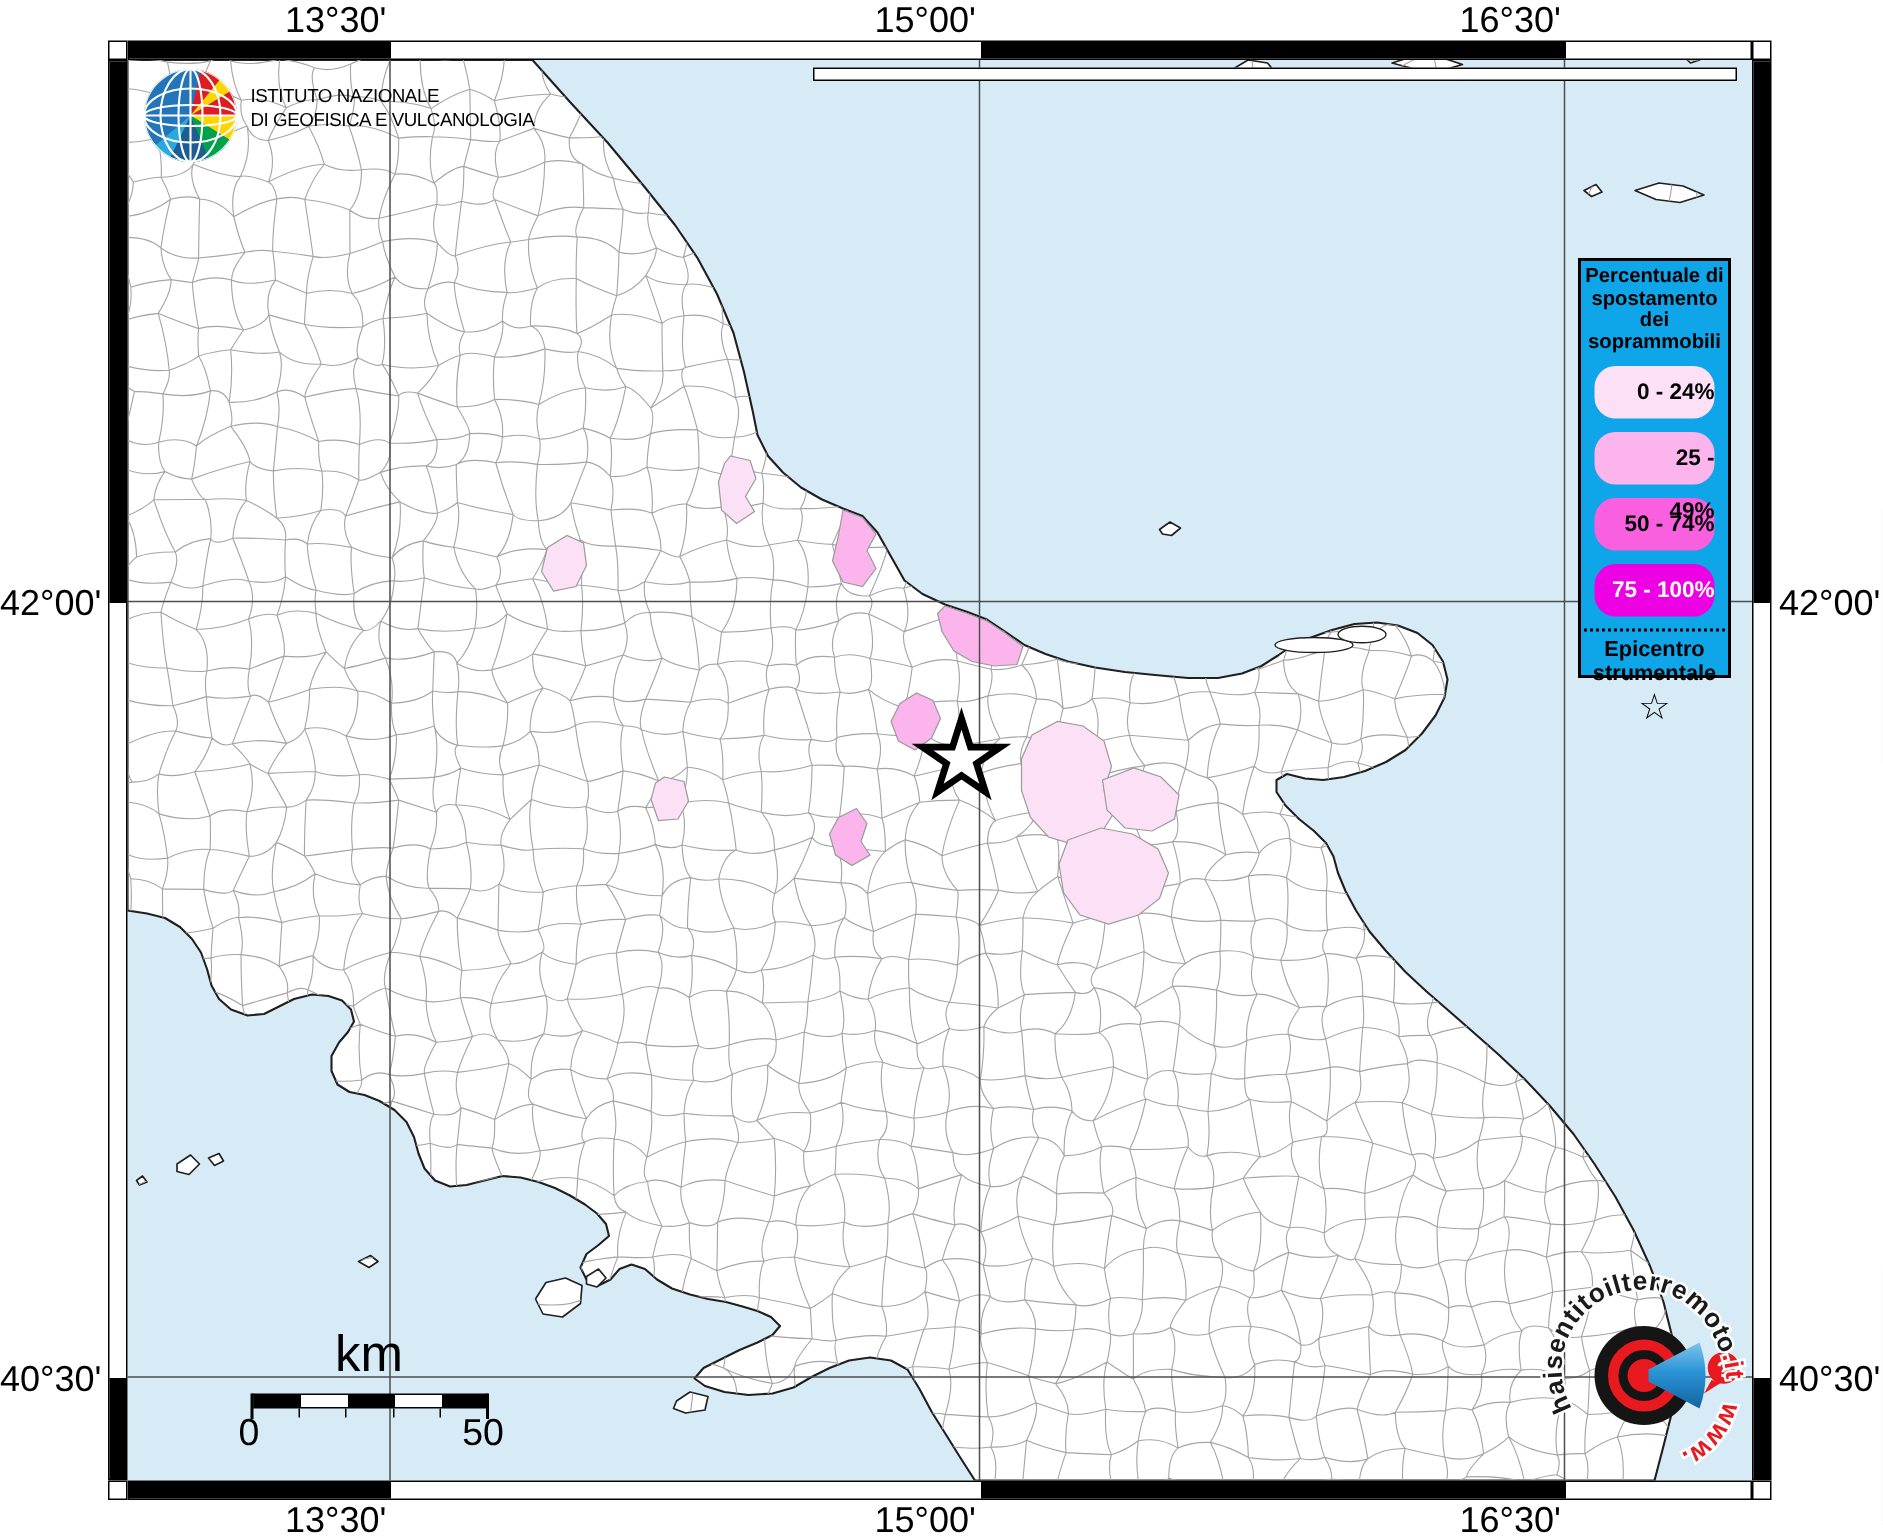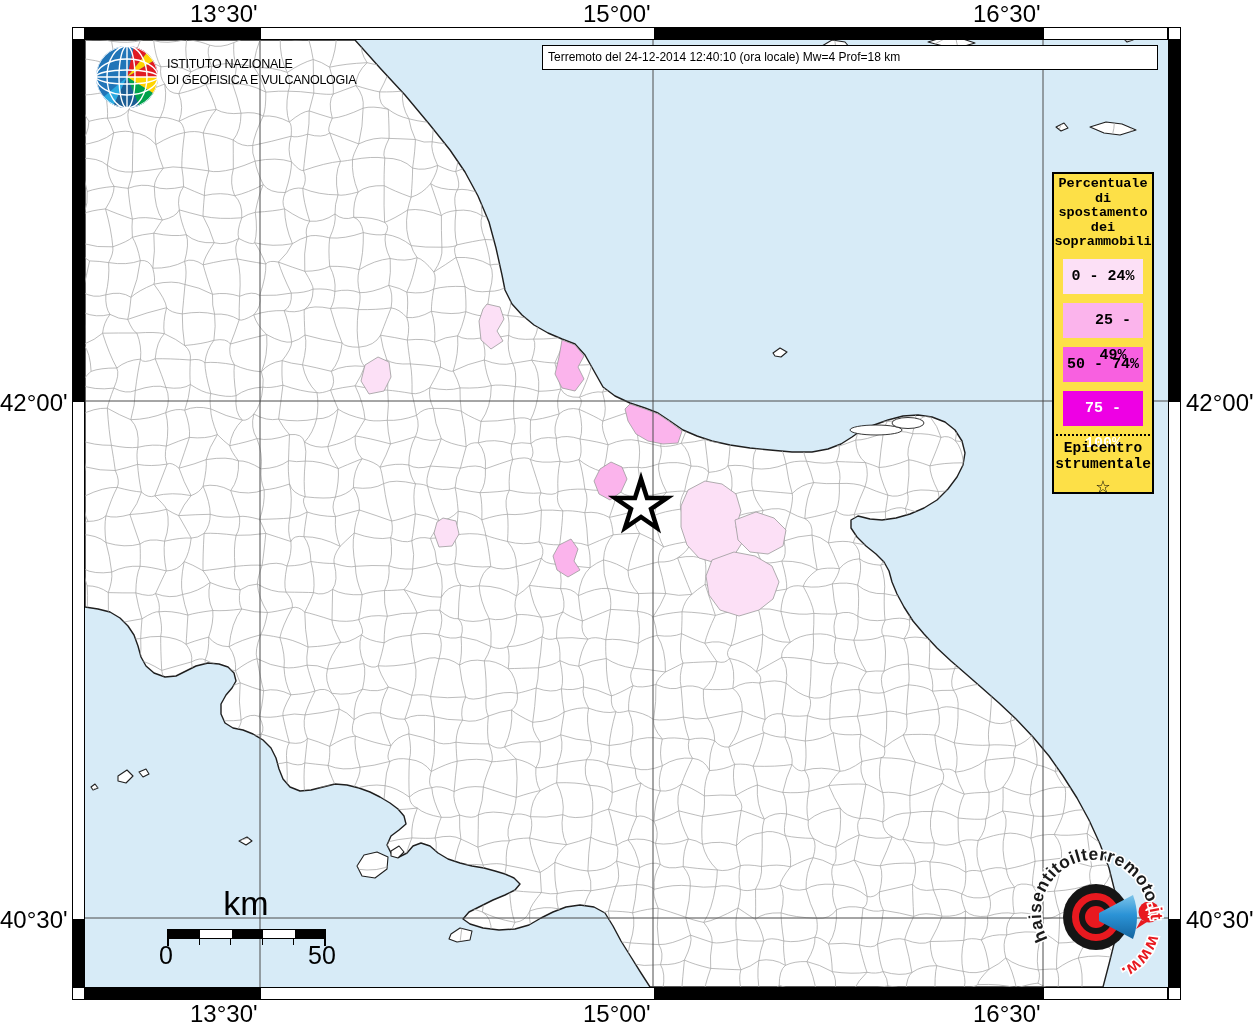--- a/index.html
+++ b/index.html
@@ -23,25 +23,25 @@
   
   .axlab{position:absolute;font-size:24px;color:#000;white-space:nowrap;}
   .axlab.h{width:140px;text-align:left;}
   .axlab.l{width:66px;text-align:right;}
 
   
   .titlebox{position:absolute;left:542px;top:45px;width:616px;background:#fff;
     border:1px solid #000;padding:3px 5px 4px 5px;font-size:12px;line-height:16.2px;color:#000;}
 
   
-  .legend{position:absolute;left:1052px;top:172px;width:102px;height:322px;
-    background:#fde047;border:2px solid #000;text-align:center;font-family:Liberation Mono, monospace;}
+  .legend{position:absolute;left:1052px;top:172px;width:102px;height:280px;
+    background:#0ea5e9;border:2px solid #000;text-align:center;}
   .legend-title{margin-top:3px;font-size:13.5px;font-weight:bold;line-height:14.5px;}
   .swatch{width:80px;height:35px;margin:9px auto 0 auto;font-size:15px;font-weight:bold;
-    line-height:35px;text-align:center;}
+    line-height:35px;text-align:right;border-radius:14px;}
   .swatch:first-of-type{margin-top:7px;}
   .legend-sep{border-top:2px dotted #000;margin:8px 2px 0 2px;}
   .legend-epi{margin-top:4px;font-size:14.5px;font-weight:bold;line-height:16px;}
   .legend-star{font-size:24px;line-height:26px;margin-top:2px;}
 
   
   .kmlabel{position:absolute;left:196px;top:884px;width:100px;text-align:center;font-size:34px;}
   .scalebar{position:absolute;left:168px;top:929px;width:157px;height:10px;border:1px solid #000;
     background:linear-gradient(90deg,#000 0,#000 31.4px,#fff 31.4px,#fff 62.8px,#000 62.8px,#000 94.2px,#fff 94.2px,#fff 125.6px,#000 125.6px,#000 157px);}
   .stick{position:absolute;background:#000;}
@@ -196,21 +196,20 @@
   <div class="axlab h" style="left:973px;top:0px;">16°30'</div>
   <div class="axlab h" style="left:190px;top:1000px;">13°30'</div>
   <div class="axlab h" style="left:583px;top:1000px;">15°00'</div>
   <div class="axlab h" style="left:973px;top:1000px;">16°30'</div>
   <div class="axlab l" style="left:0px;top:389px;">42°00'</div>
   <div class="axlab l" style="left:0px;top:906px;">40°30'</div>
   <div class="axlab" style="left:1186px;top:389px;">42°00'</div>
   <div class="axlab" style="left:1186px;top:906px;">40°30'</div>
 
   <div class="titlebox">
-    <div>Terremoto del 24-12-2014 12:40:10 (ora locale) Mw=4 Prof=18 km</div>
   </div>
 
   <div class="legend">
     <div class="legend-title">Percentuale di spostamento dei soprammobili</div>
     <div class="swatch" style="background: rgb(252, 224, 246); color: rgb(0, 0, 0);">0 - 24%</div>
     <div class="swatch" style="background: rgb(251, 180, 236); color: rgb(0, 0, 0); padding-left: 20px;">25 - 49%</div>
     <div class="swatch" style="background: rgb(248, 96, 224); color: rgb(0, 0, 0);">50 - 74%</div>
     <div class="swatch" style="background: rgb(238, 0, 228); color: rgb(255, 255, 255);">75 - 100%</div>
     <div class="legend-sep"></div>
     <div class="legend-epi">Epicentro strumentale</div>

